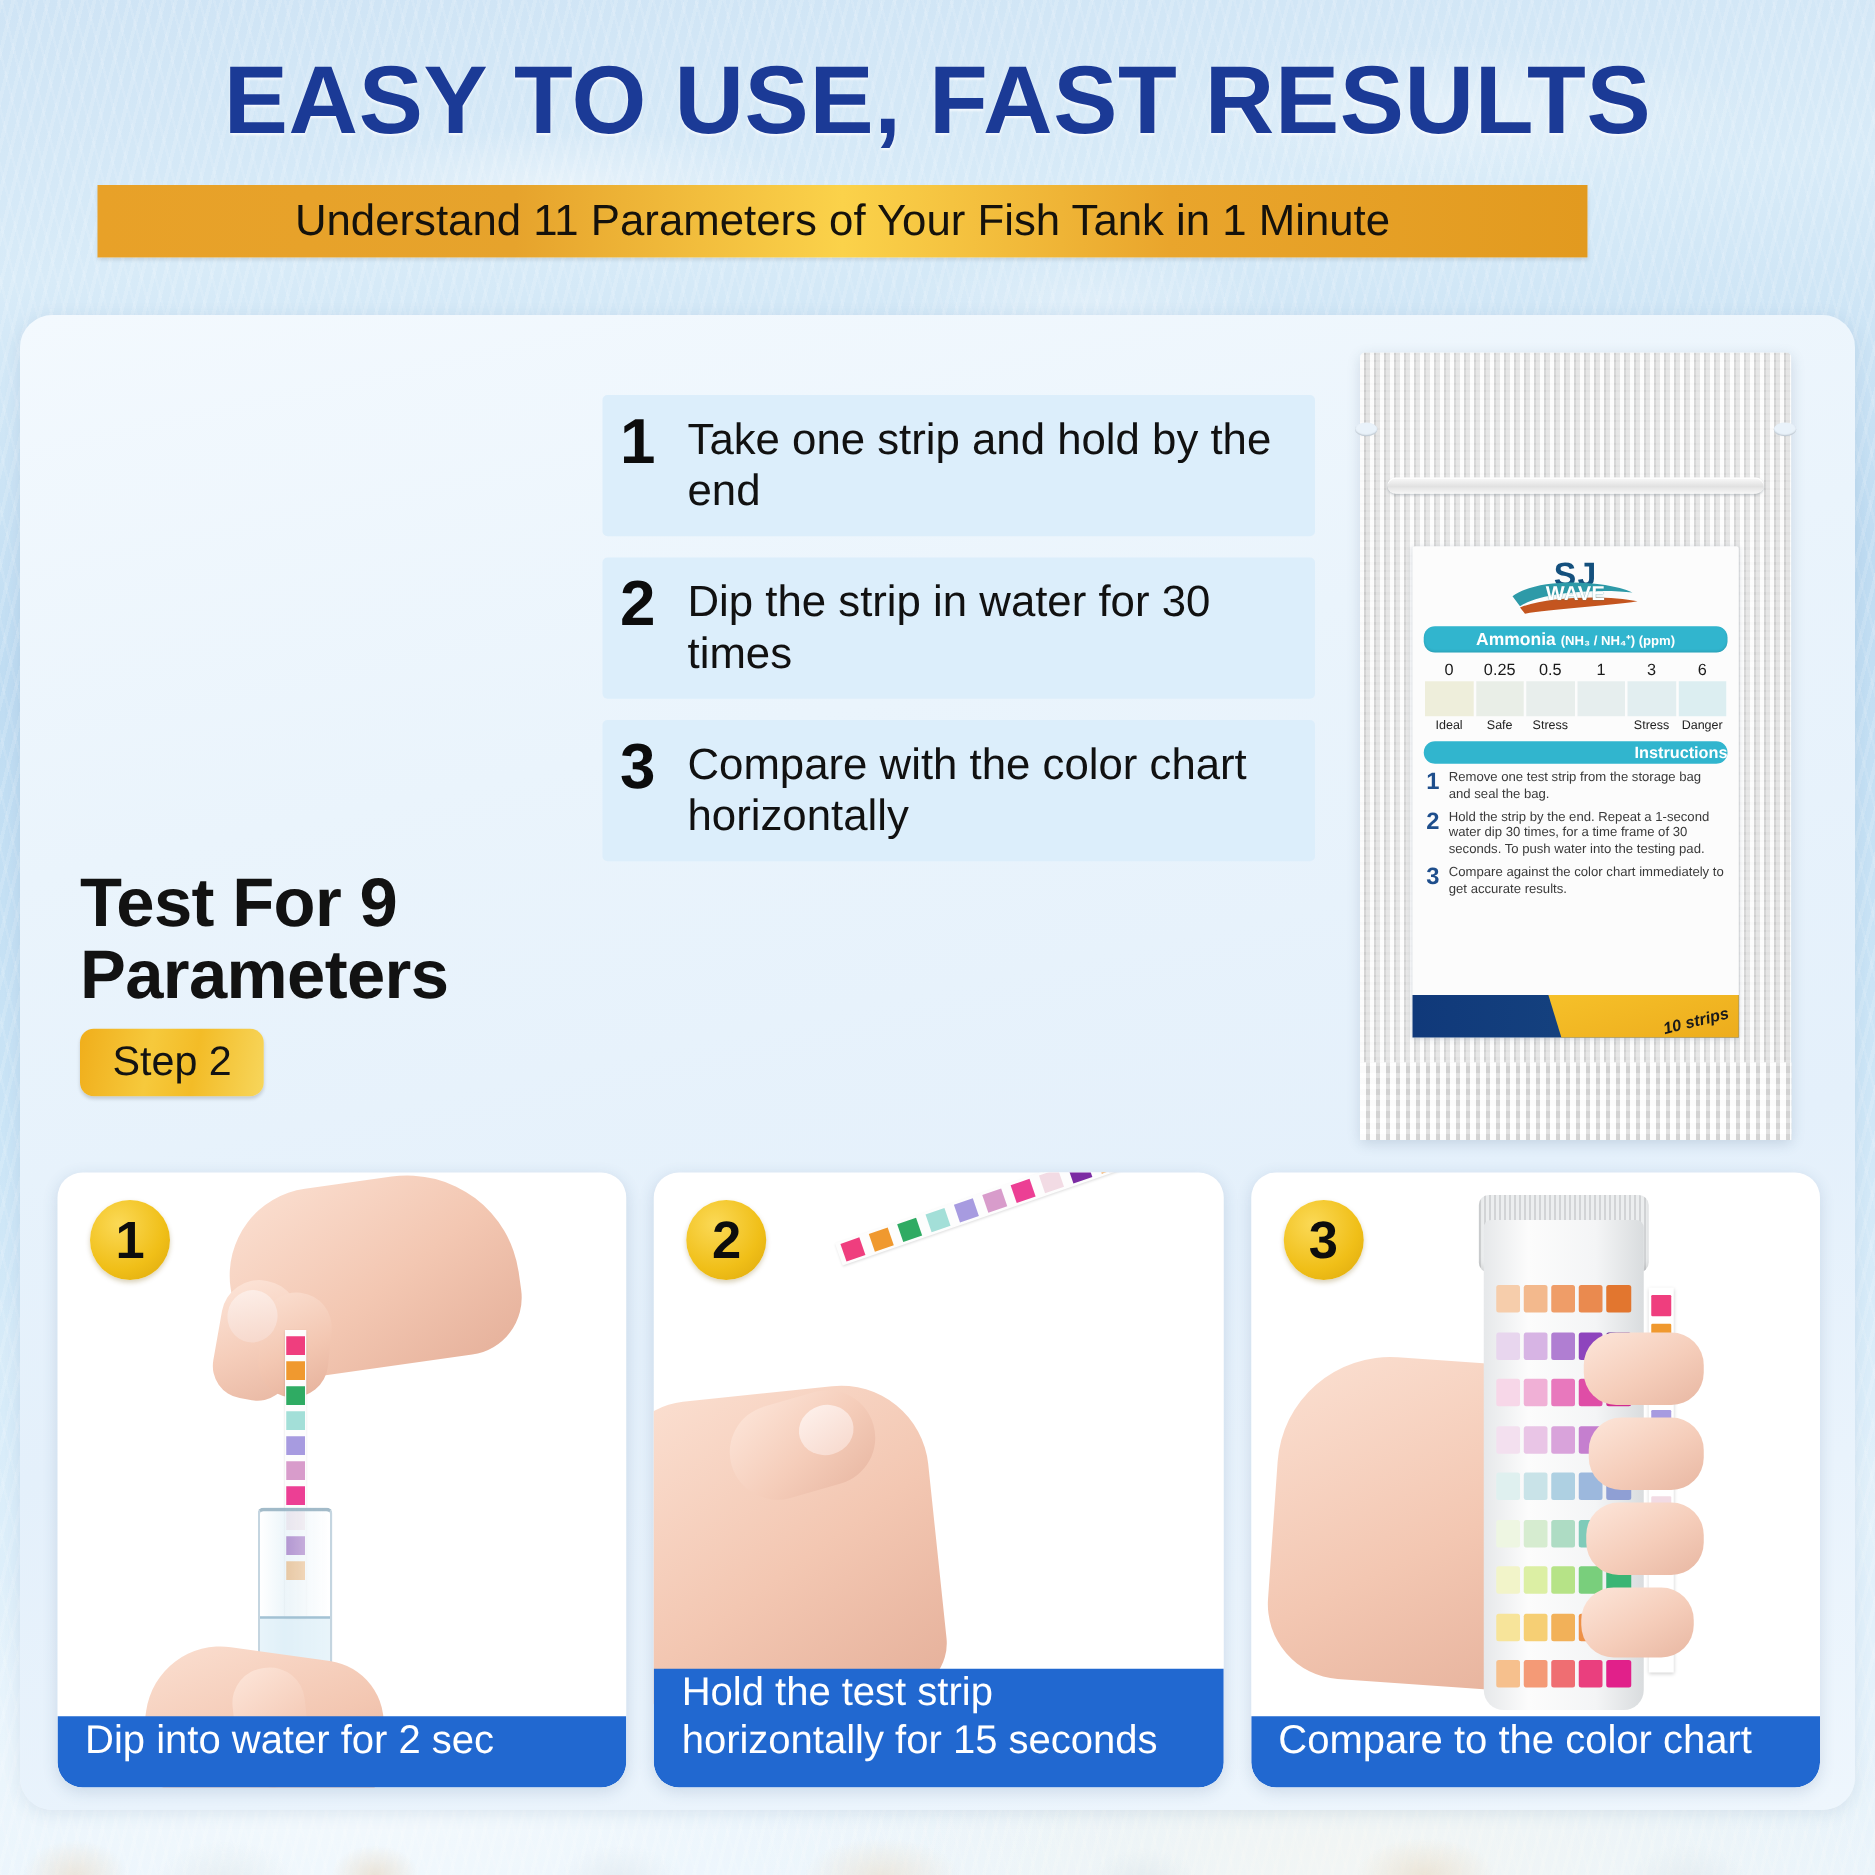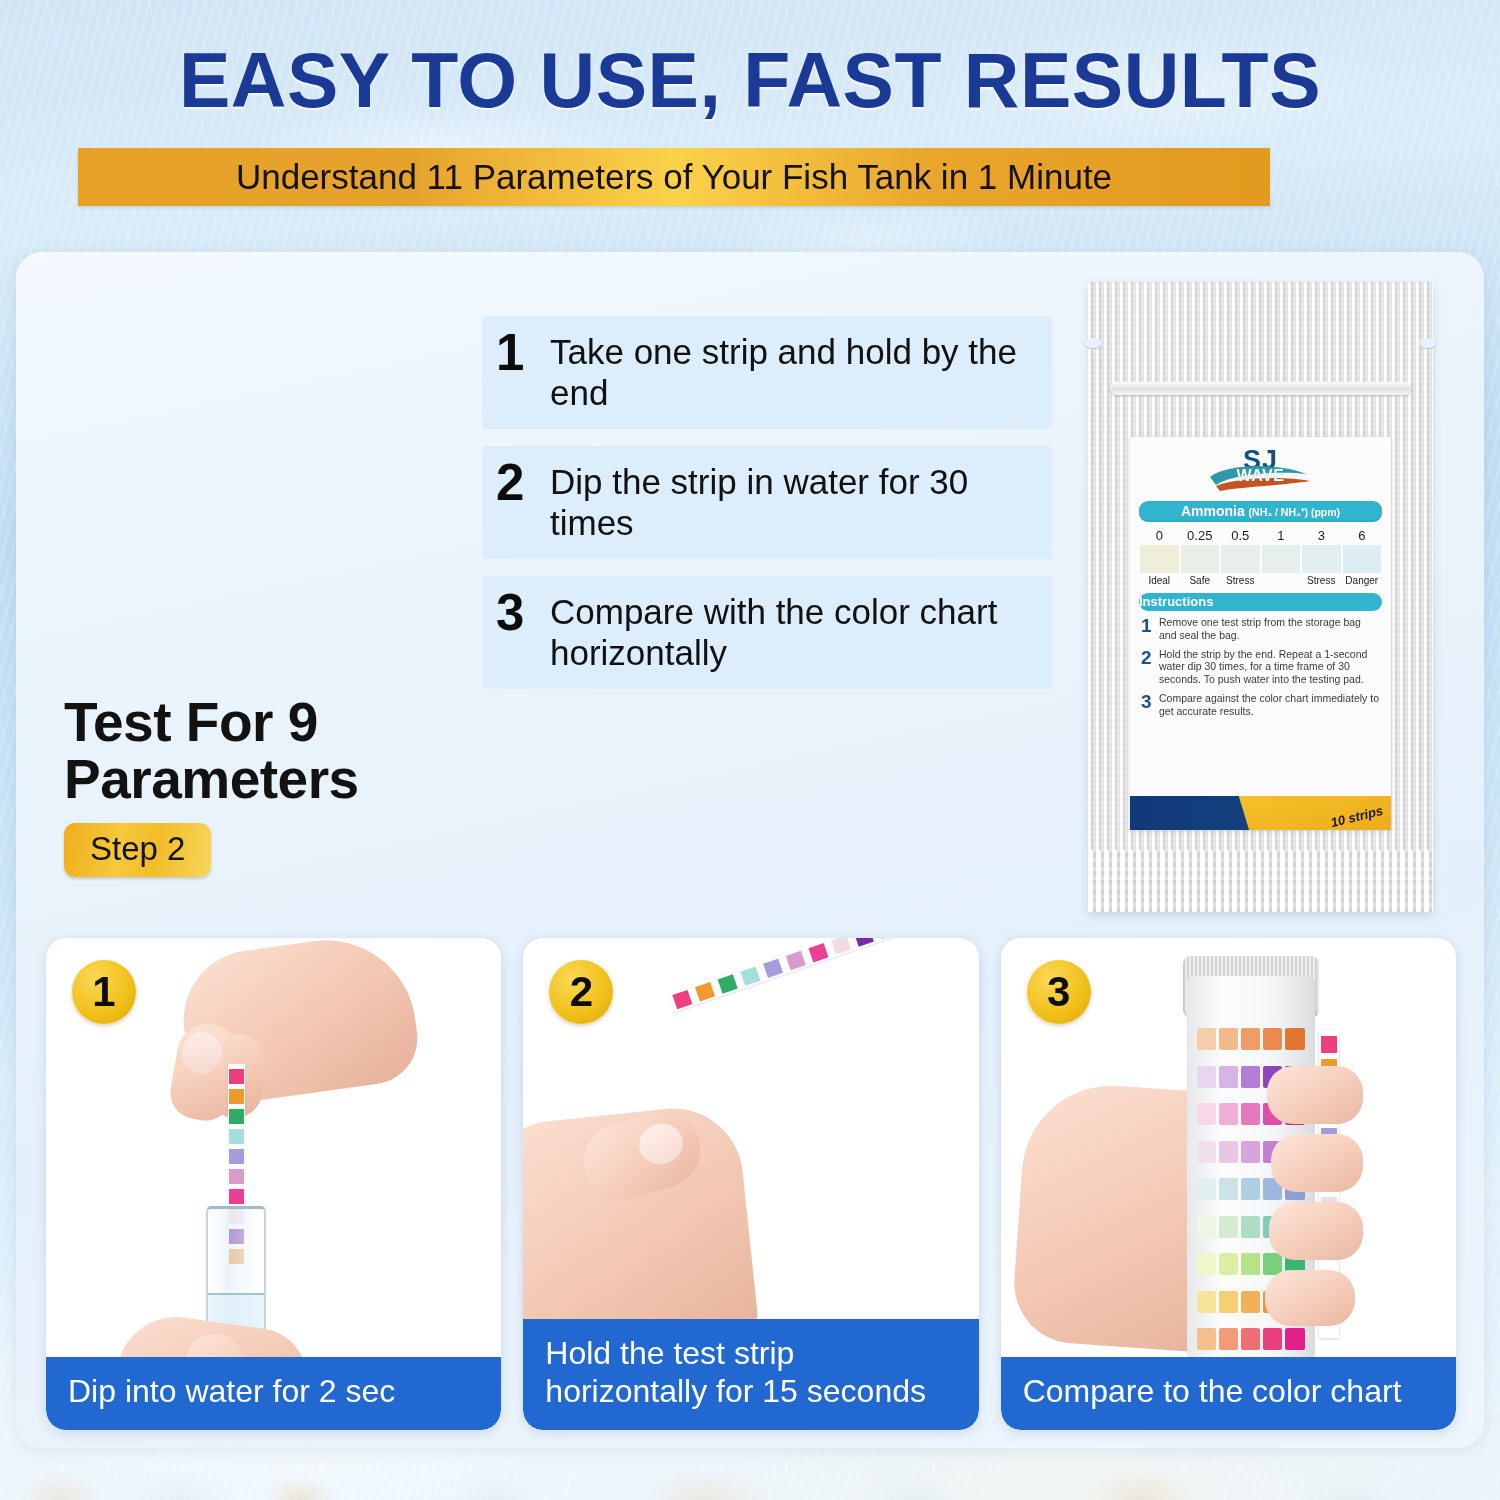--- a/index.html
+++ b/index.html
@@ -94,21 +94,21 @@
   .logo svg{position:absolute;left:50%;transform:translateX(-50%);top:14px;}
   .chipbar{margin:2px 0 6px;background:#31b5ce;border-radius:9px;text-align:center;
     padding:2px 0 3px;color:#fff;font-size:14px;font-weight:bold;white-space:nowrap;
     box-shadow:inset 0 -1px 2px rgba(0,0,0,.12);}
   .chipbar small{font-size:10.5px;font-weight:bold;}
   .scale{display:flex;}
   .scale > div{flex:1;text-align:center;}
   .sv{font-size:13px;color:#1a1a1a;}
   .sw{height:28px;margin:2px 1px 0;}
   .sl{font-size:10px;color:#222;margin-top:2px;}
-  .instbar{background:#31b5ce;border-radius:9px;text-align:left;color:#fff;
+  .instbar{background:#31b5ce;border-radius:9px;text-align:right;color:#fff;
     font-size:13px;font-weight:bold;margin:7px 0 5px;padding:1px 0 2px;}
   .pinstr{display:flex;gap:6px;margin-bottom:6px;padding:0 2px;}
   .pinstr .n{font-size:19px;font-weight:bold;color:#1e4e8c;line-height:1;min-width:12px;}
   .pinstr .t{font-size:10.5px;color:#3a3a3a;line-height:1.22;}
   .labelfoot{position:absolute;left:0;right:0;bottom:0;height:34px;overflow:hidden;
     background:linear-gradient(90deg,#10397a 0%,#15427f 55%,#1b4a86 100%);}
   .labelfoot .gold{position:absolute;right:-10px;top:-26px;width:150px;height:110px;
     background:linear-gradient(180deg,#f6c12a,#e9a417);transform:rotate(-17deg);}
   .labelfoot .gtxt{position:absolute;right:8px;bottom:6px;transform:rotate(-14deg);
     font-size:13px;font-weight:bold;font-style:italic;color:#1a1a1a;}
@@ -117,21 +117,21 @@
   .cards{position:absolute;left:46px;top:938px;width:1410px;height:492px;
     display:flex;gap:22px;}
   .card{flex:1;background:#fff;border-radius:20px;overflow:hidden;position:relative;
     box-shadow:0 3px 12px rgba(50,90,130,.16);}
   .cbadge{position:absolute;left:26px;top:22px;width:64px;height:64px;border-radius:50%;
     background:radial-gradient(circle at 36% 30%,#fbd956,#f0bf18 60%,#dca70c);
     display:flex;align-items:center;justify-content:center;
     font-size:42px;font-weight:bold;color:#0d0d0d;z-index:3;
     box-shadow:0 2px 4px rgba(120,90,0,.28);}
   .ccap{position:absolute;left:0;right:0;bottom:0;background:#2168d0;color:#fff;
-    padding:16px 22px 20px;font-size:32px;line-height:1.17;z-index:3;
+    padding:0 22px 20px;font-size:32px;line-height:1.17;z-index:3;
     border-radius:0 0 20px 20px;}
   .photo{position:absolute;inset:0;}
 
   
   .skin{background:linear-gradient(150deg,#fbe0d2,#f3c7b2 55%,#e5b09a);}
   .skin2{background:linear-gradient(150deg,#fde6da,#f5cdba 55%,#e8b7a2);}
 
   
   .c1hand{position:absolute;left:138px;top:6px;width:230px;height:150px;border-radius:70px 90px 46px 40px;transform:rotate(-8deg);}
   .c1f1{position:absolute;left:128px;top:86px;width:62px;height:96px;border-radius:30px 30px 26px 26px;transform:rotate(10deg);}

